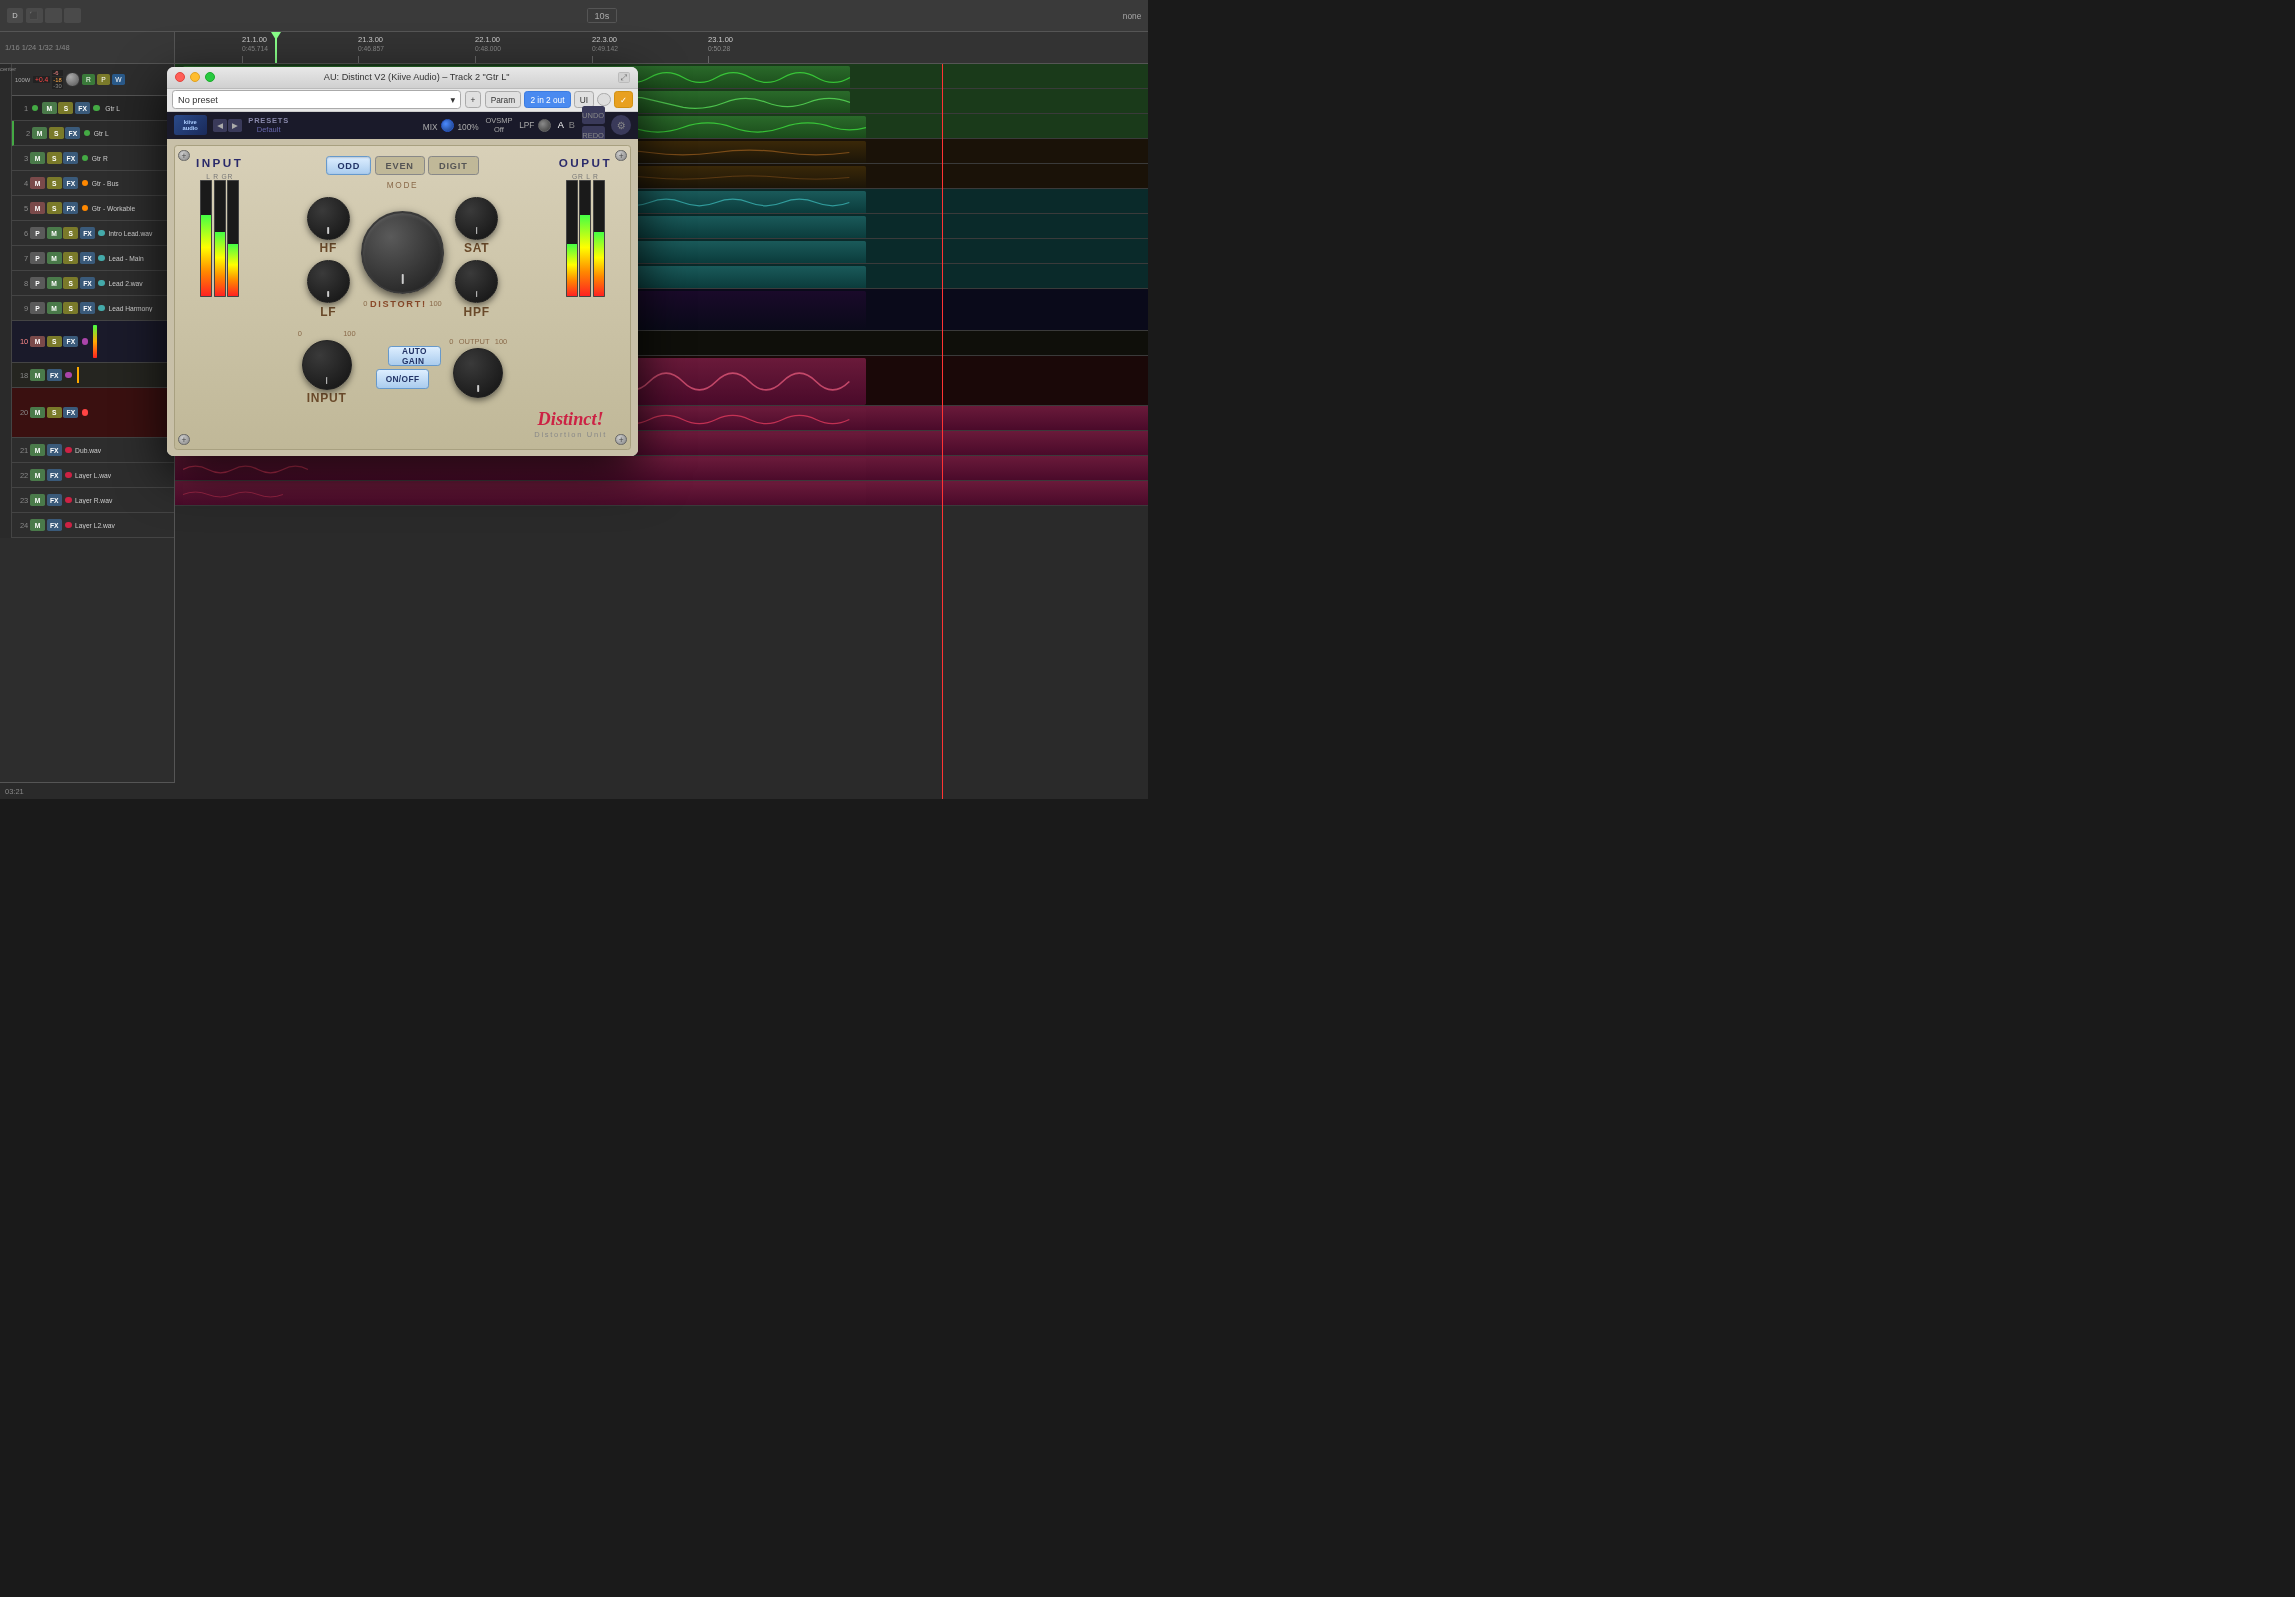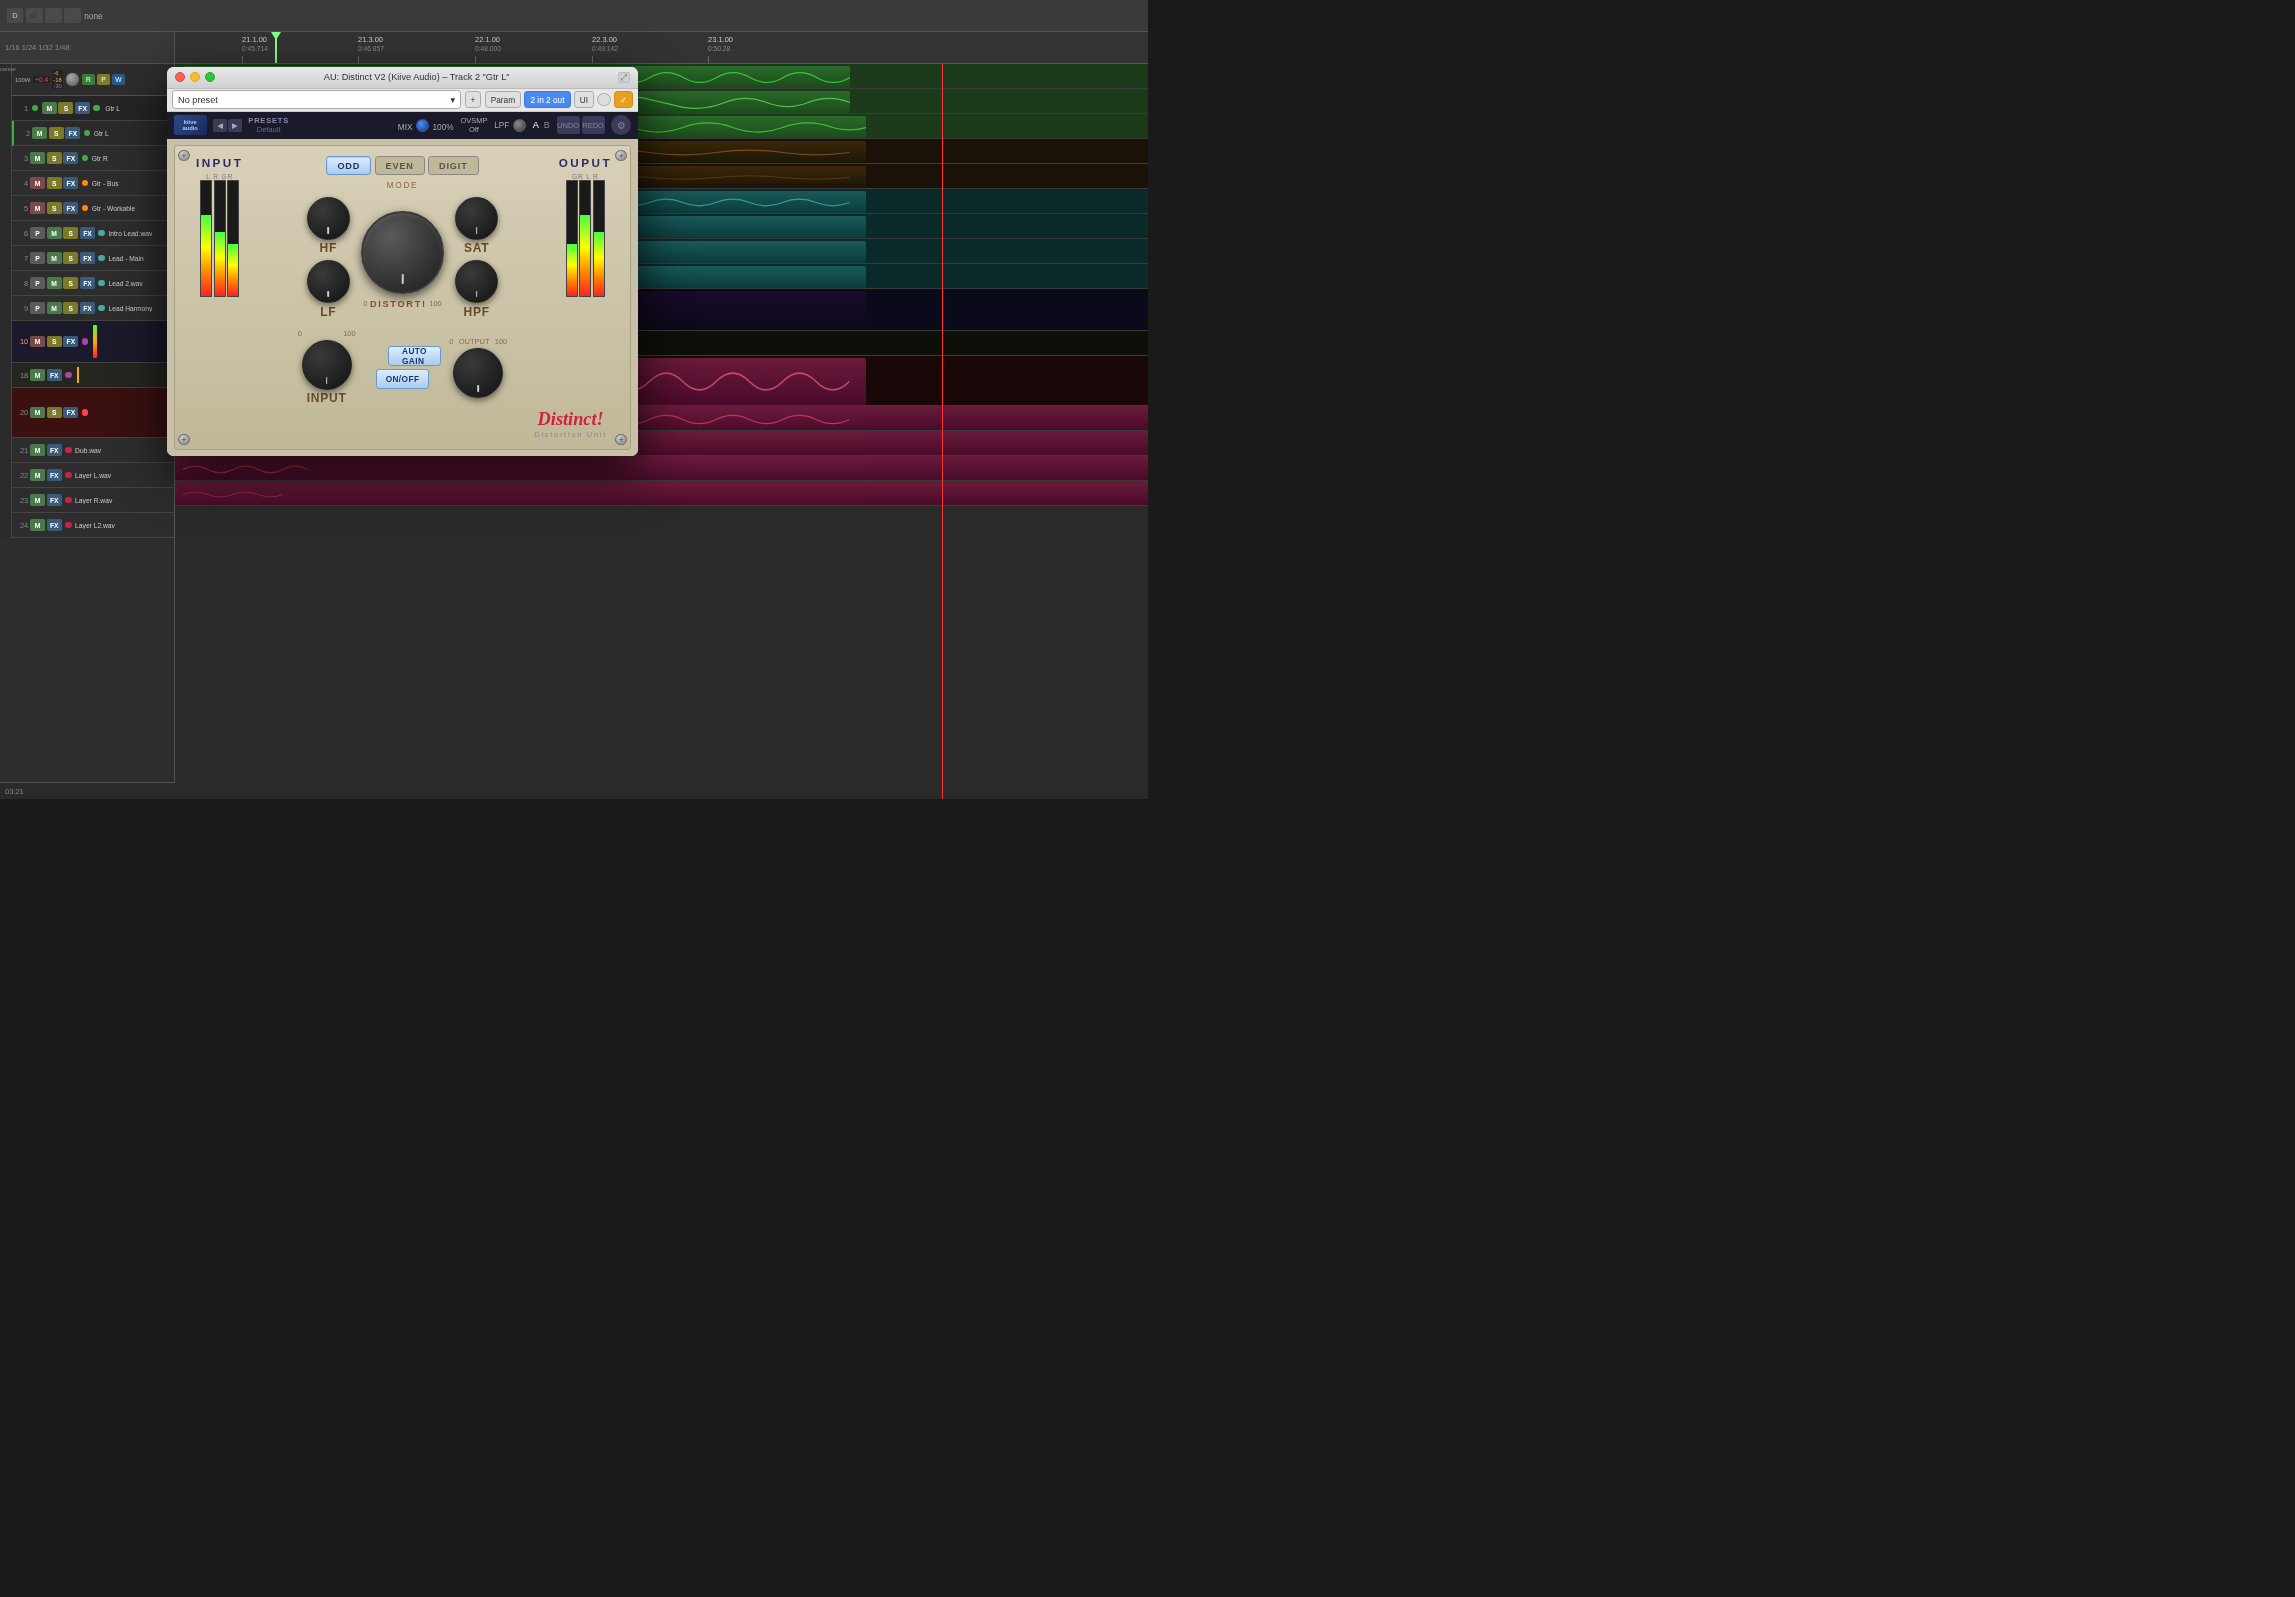--- a/index.html
+++ b/index.html
@@ -344,20 +344,21 @@
       gap: 5px;
       font-size: 9.2px;
       color: #888;
     }
 
     .nav-ab-active { color: #fff; }
 
     .nav-undo-redo {
       display: flex;
       gap: 2px;
+      flex-direction: column;
     }
 
     .undo-btn {
       width: 23px;
       height: 18.3px;
       background: #3a3a5a;
       border-radius: 2.5px;
       display: flex;
       align-items: center;
       justify-content: center;
@@ -681,20 +682,23 @@
 <body>
 
 <div class="daw-bg"></div>
 
 <div class="top-toolbar">
   <div style="display:flex;gap:2.5px;align-items:center;">
     <div style="width:16.7px;height:15px;background:#4a4a4a;border-radius:1.7px;display:flex;align-items:center;justify-content:center;font-size:7.5px;color:#ccc;">D</div>
     <div style="width:16.7px;height:15px;background:#4a4a4a;border-radius:1.7px;display:flex;align-items:center;justify-content:center;font-size:7.5px;color:#ccc;">⬛</div>
     <div style="width:16.7px;height:15px;background:#4a4a4a;border-radius:1.7px;"></div>
     <div style="width:16.7px;height:15px;background:#4a4a4a;border-radius:1.7px;"></div>
+  </div>
+  <div style="flex:1;display:flex;justify-content:center;align-items:center;gap:5px;">
+    <div style="font-size:9.2px;color:#aaa;background:#3a3a3a;padding:1.7px 6.7px;border-radius:1.7px;border:0.8px solid #555;">10s</div>
   </div>
   <div style="font-size:8.3px;color:#aaa;">none</div>
 </div>
 
 <div class="track-list">
 
   <div class="track-header">
     <span style="font-size:7.5px;color:#888;">1/16  1/24  1/32  1/48</span>
   </div>
 

